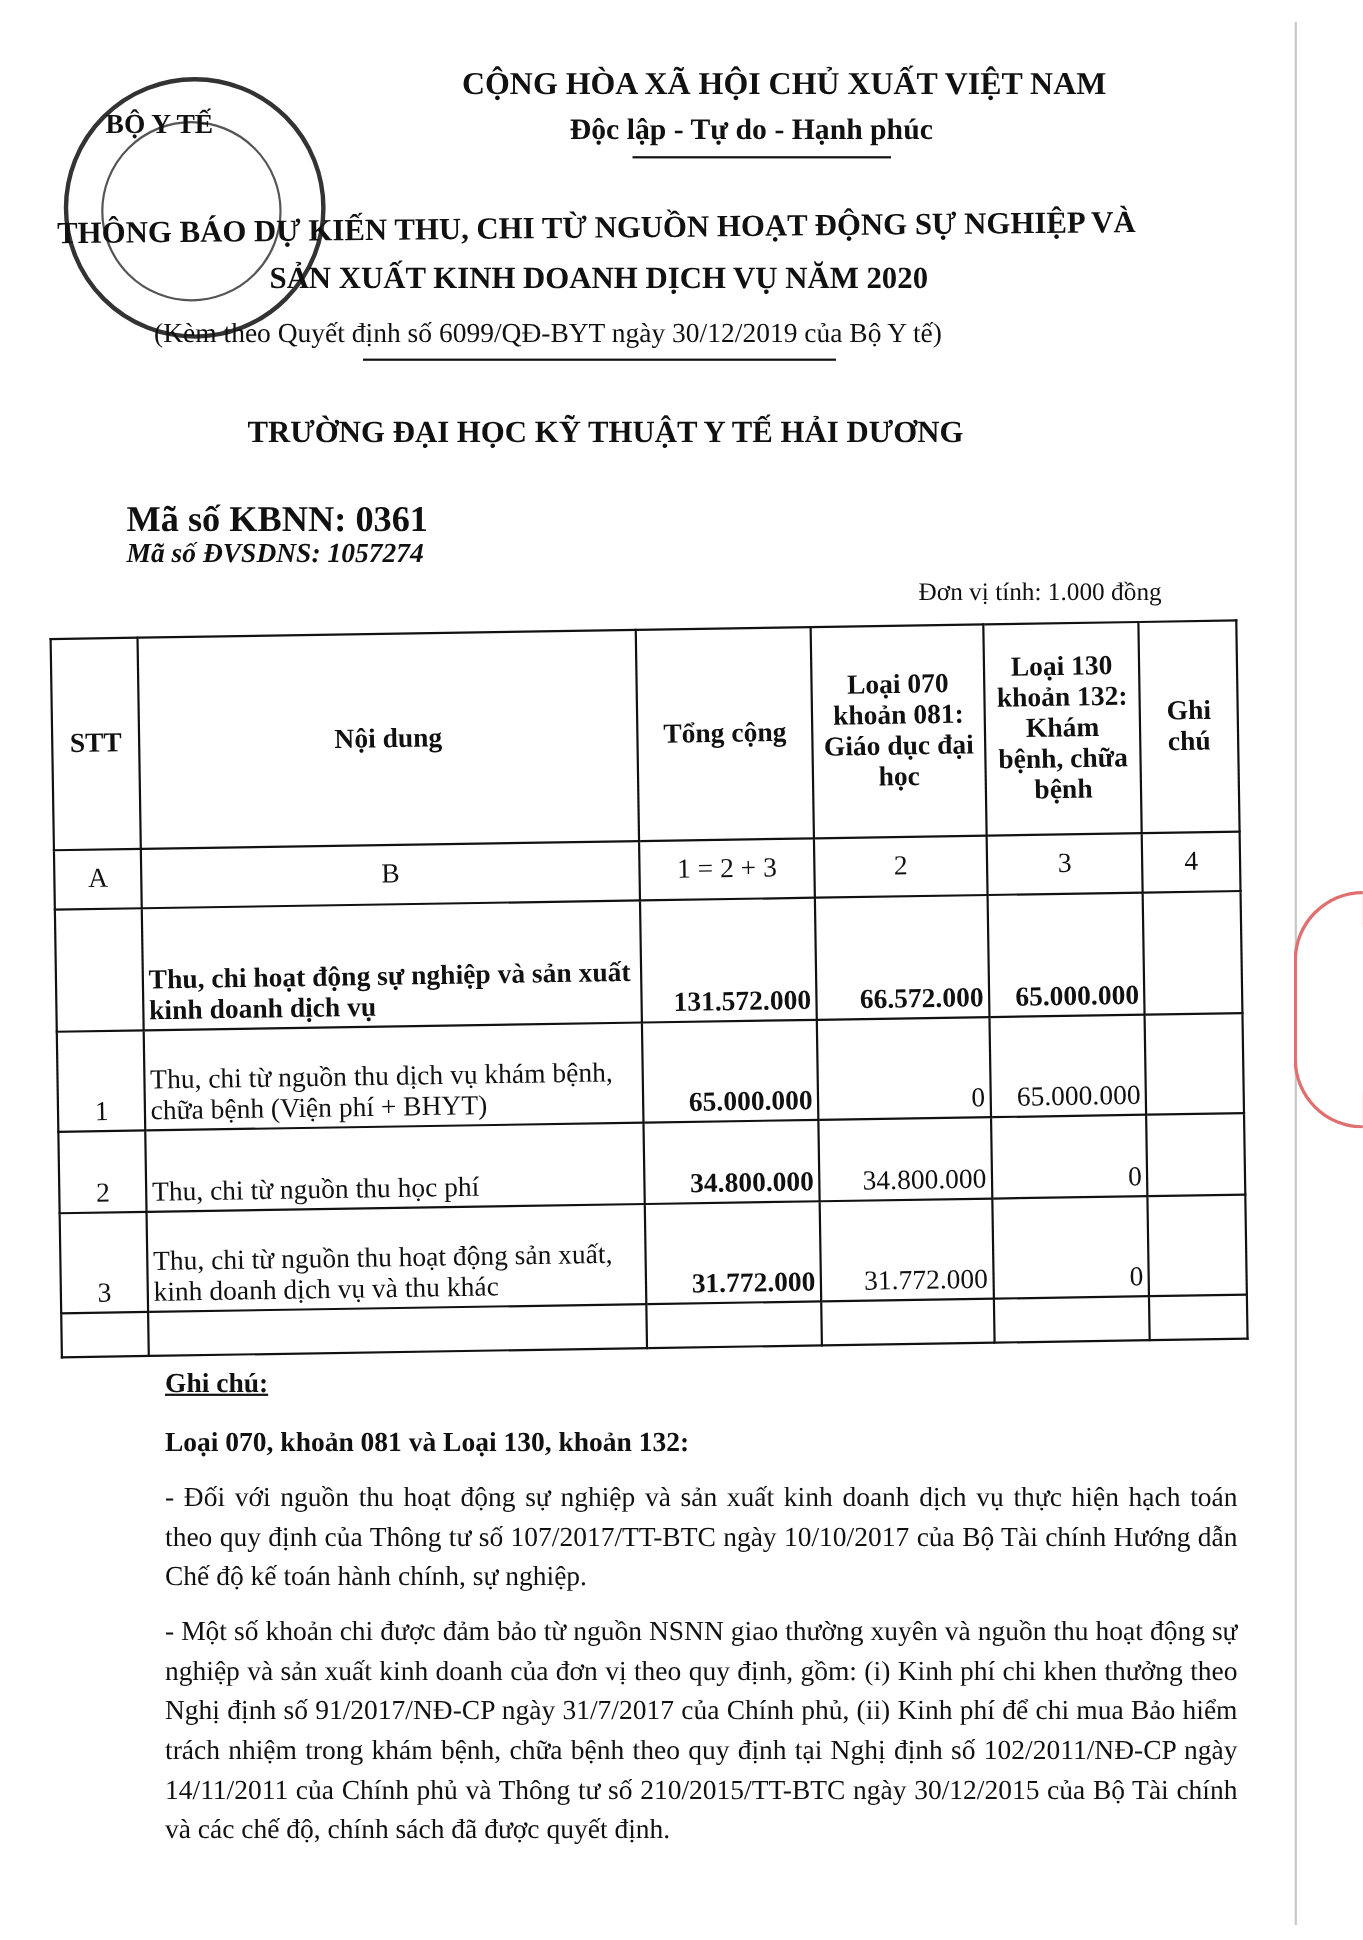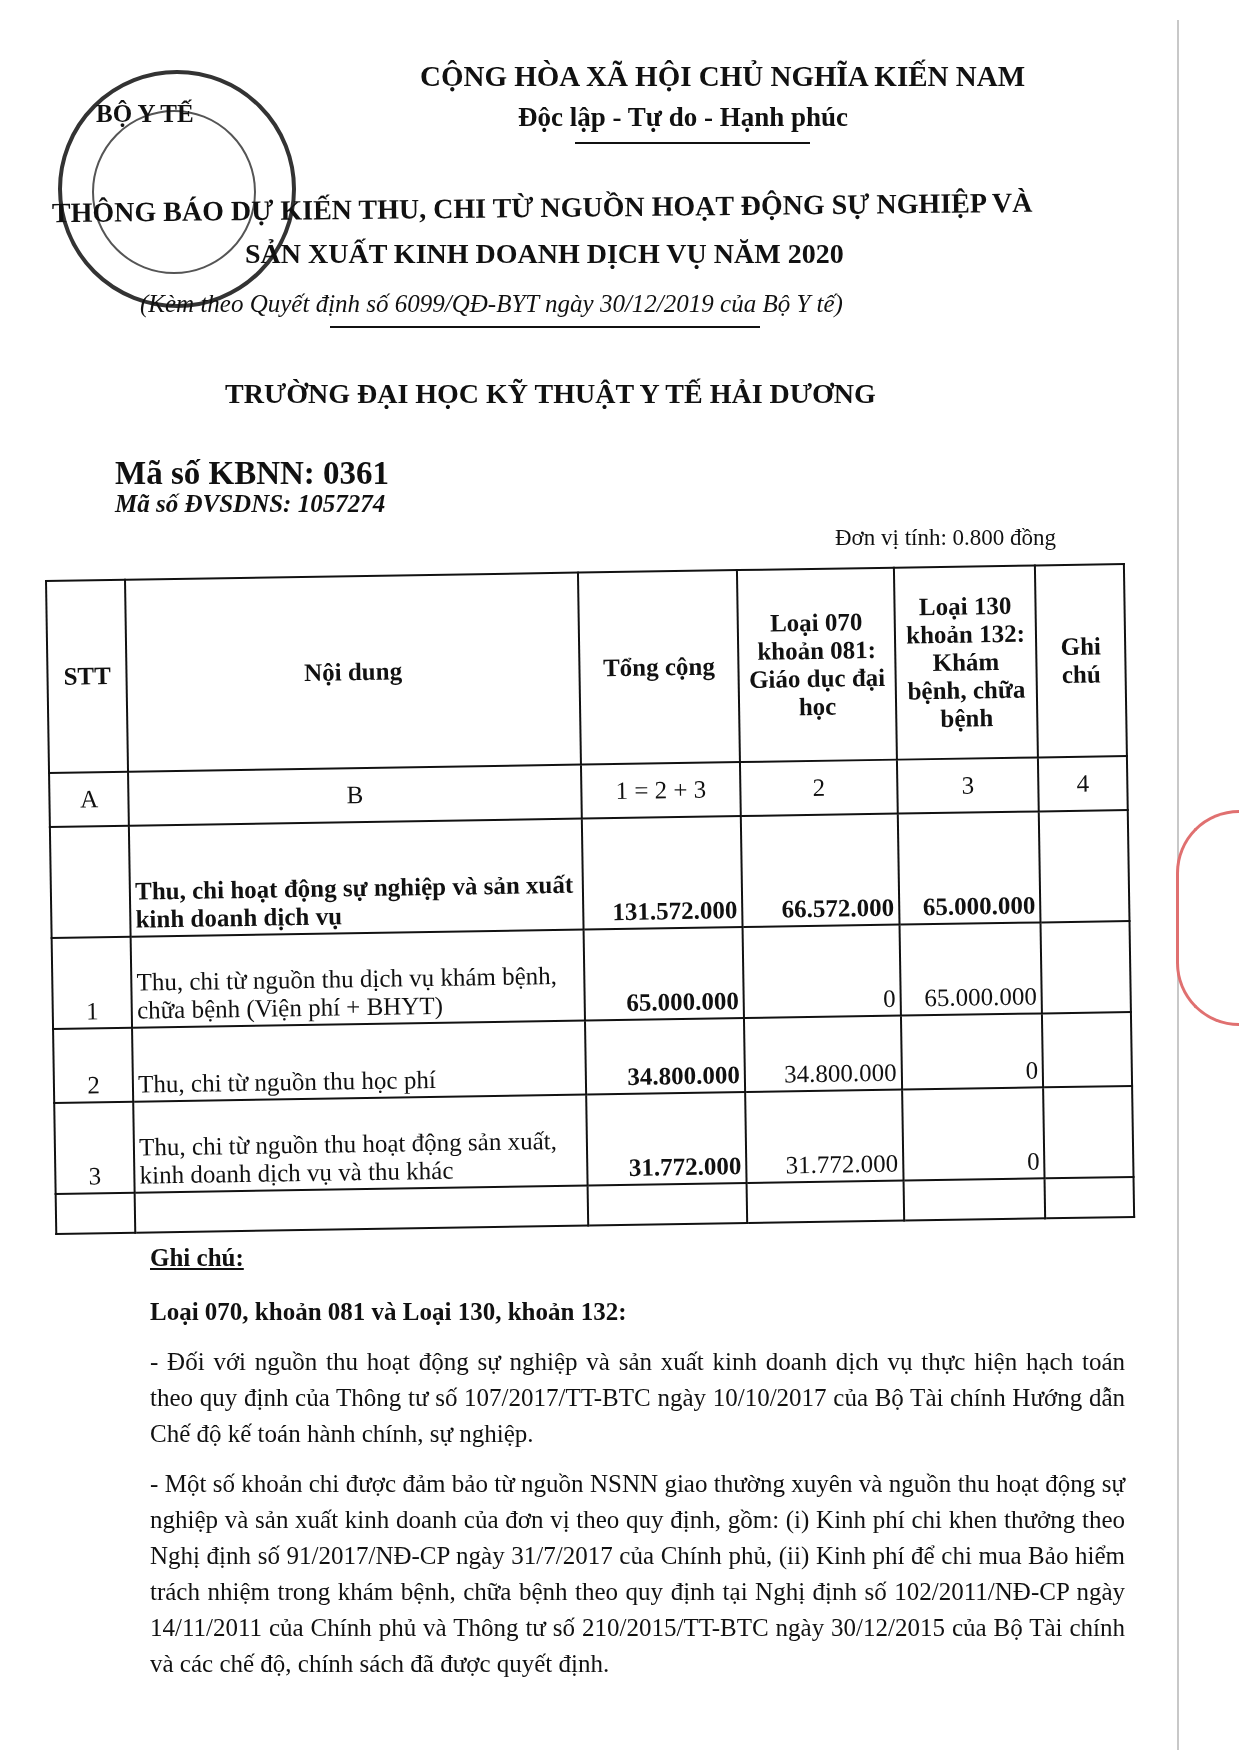--- a/index.html
+++ b/index.html
@@ -8,21 +8,21 @@
   .edge{position:absolute;right:60px;top:20px;width:2px;height:1730px;background:#c8c8c8;}
   .seal{position:absolute;left:58px;top:70px;width:230px;height:230px;border:4px solid #333;border-radius:50%;}
   .seal-inner{position:absolute;left:30px;top:36px;width:160px;height:160px;border:2px solid #555;border-radius:50%;}
   .seal-text{position:absolute;left:96px;top:84px;font-size:25px;font-weight:bold;margin-top:16px;}
   .red-seal{position:absolute;right:0;top:810px;width:60px;height:210px;border:3px solid #e07070;border-right:none;border-radius:100px 0 0 100px;color:#d05050;font-size:14px;}
   .nation{position:absolute;left:420px;top:60px;font-size:29px;font-weight:bold;}
   .motto{position:absolute;left:518px;top:102px;font-size:27px;font-weight:bold;}
   .motto-line{position:absolute;left:575px;top:142px;width:235px;height:2px;background:#111;}
   .title1{position:absolute;left:52px;top:192px;font-size:28px;font-weight:bold;transform:rotate(-0.6deg);}
   .title2{position:absolute;left:245px;top:238px;font-size:28px;font-weight:bold;}
-  .decision{position:absolute;left:140px;top:290px;font-size:25px;font-style:italic;}
+  .decision{position:absolute;left:140px;top:290px;font-size:25px;}
   .decision-line{position:absolute;left:330px;top:326px;width:430px;height:2px;background:#111;}
   .school{position:absolute;left:225px;top:378px;font-size:28px;font-weight:bold;}
   .code1{position:absolute;left:115px;top:455px;font-size:33px;font-weight:bold;}
   .code2{position:absolute;left:115px;top:490px;font-size:25px;font-weight:bold;font-style:italic;}
   .unit{position:absolute;left:835px;top:525px;font-size:23px;}
   table.budget{position:absolute;left:45px;top:580px;width:1080px;border-collapse:collapse;font-size:25px;transform:rotate(-0.9deg);transform-origin:left top;}
   table.budget td, table.budget th{border:2px solid #111;padding:2px 4px;}
   table.budget th{font-weight:bold;text-align:center;}
   .c-stt{width:70px;}
   .c-nd{width:455px;}
@@ -50,33 +50,33 @@
 
 <div class="page">
   <div class="edge"></div>
 
   <div class="seal">
     <div class="seal-inner"></div>
   </div>
   <div class="seal-text">BỘ Y TẾ</div>
   <div class="red-seal"></div>
 
-  <div class="nation">CỘNG HÒA XÃ HỘI CHỦ NGHĨA KIẾN NAM</div>
+  <div class="nation">CỘNG HÒA XÃ HỘI CHỦ XUẤT VIỆT NAM</div>
   <div class="motto">Độc lập - Tự do - Hạnh phúc</div>
   <div class="motto-line"></div>
 
   <div class="title1">THÔNG BÁO DỰ KIẾN THU, CHI TỪ NGUỒN HOẠT ĐỘNG SỰ NGHIỆP VÀ</div>
   <div class="title2">SẢN XUẤT KINH DOANH DỊCH VỤ NĂM 2020</div>
   <div class="decision">(Kèm theo Quyết định số 6099/QĐ-BYT ngày 30/12/2019 của Bộ Y tế)</div>
   <div class="decision-line"></div>
 
   <div class="school">TRƯỜNG ĐẠI HỌC KỸ THUẬT Y TẾ HẢI DƯƠNG</div>
   <div class="code1">Mã số KBNN: 0361</div>
   <div class="code2">Mã số ĐVSDNS: 1057274</div>
-  <div class="unit">Đơn vị tính: 0.800 đồng</div>
+  <div class="unit">Đơn vị tính: 1.000 đồng</div>
 
   <table class="budget">
     <tbody>
         <tr class="hdr">
       <th class="c-stt">STT</th>
       <th class="c-nd">Nội dung</th>
       <th class="c-tc">Tổng cộng</th>
       <th class="c-l70">Loại 070 khoản 081: Giáo dục đại học</th>
       <th class="c-l130">Loại 130 khoản 132: Khám bệnh, chữa bệnh</th>
       <th class="c-gc">Ghi chú</th>

